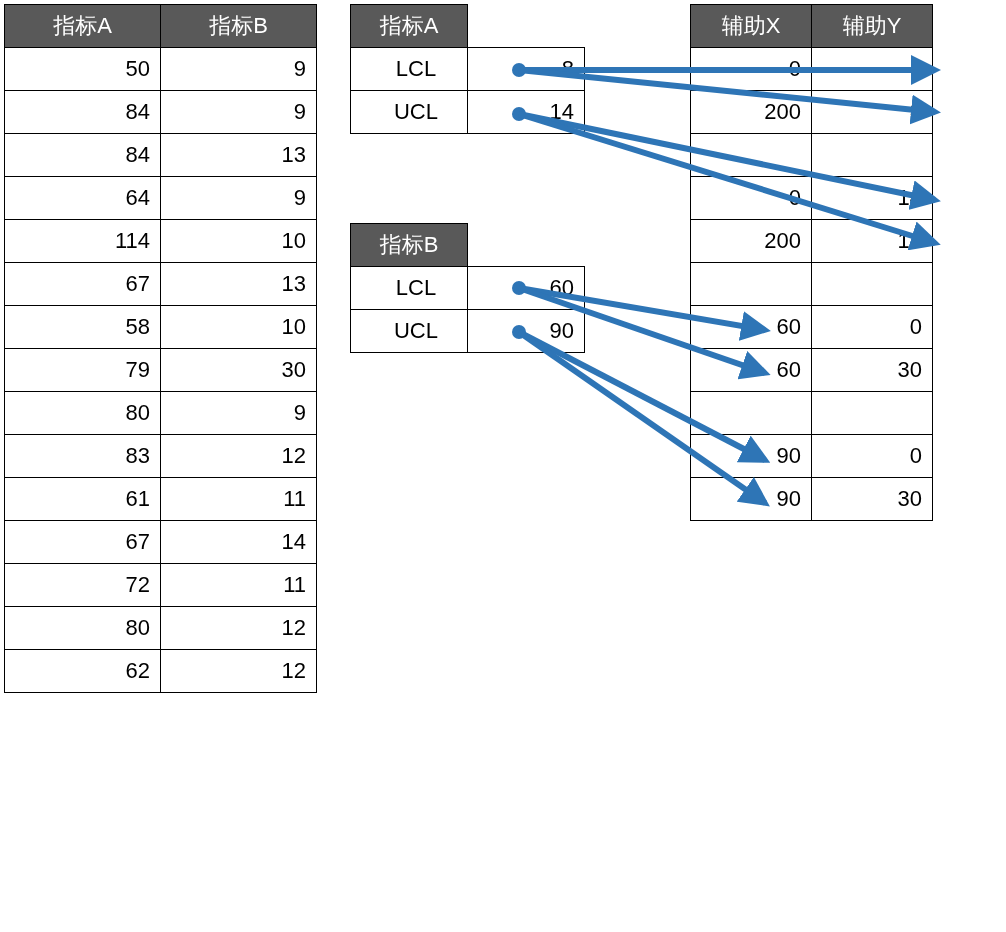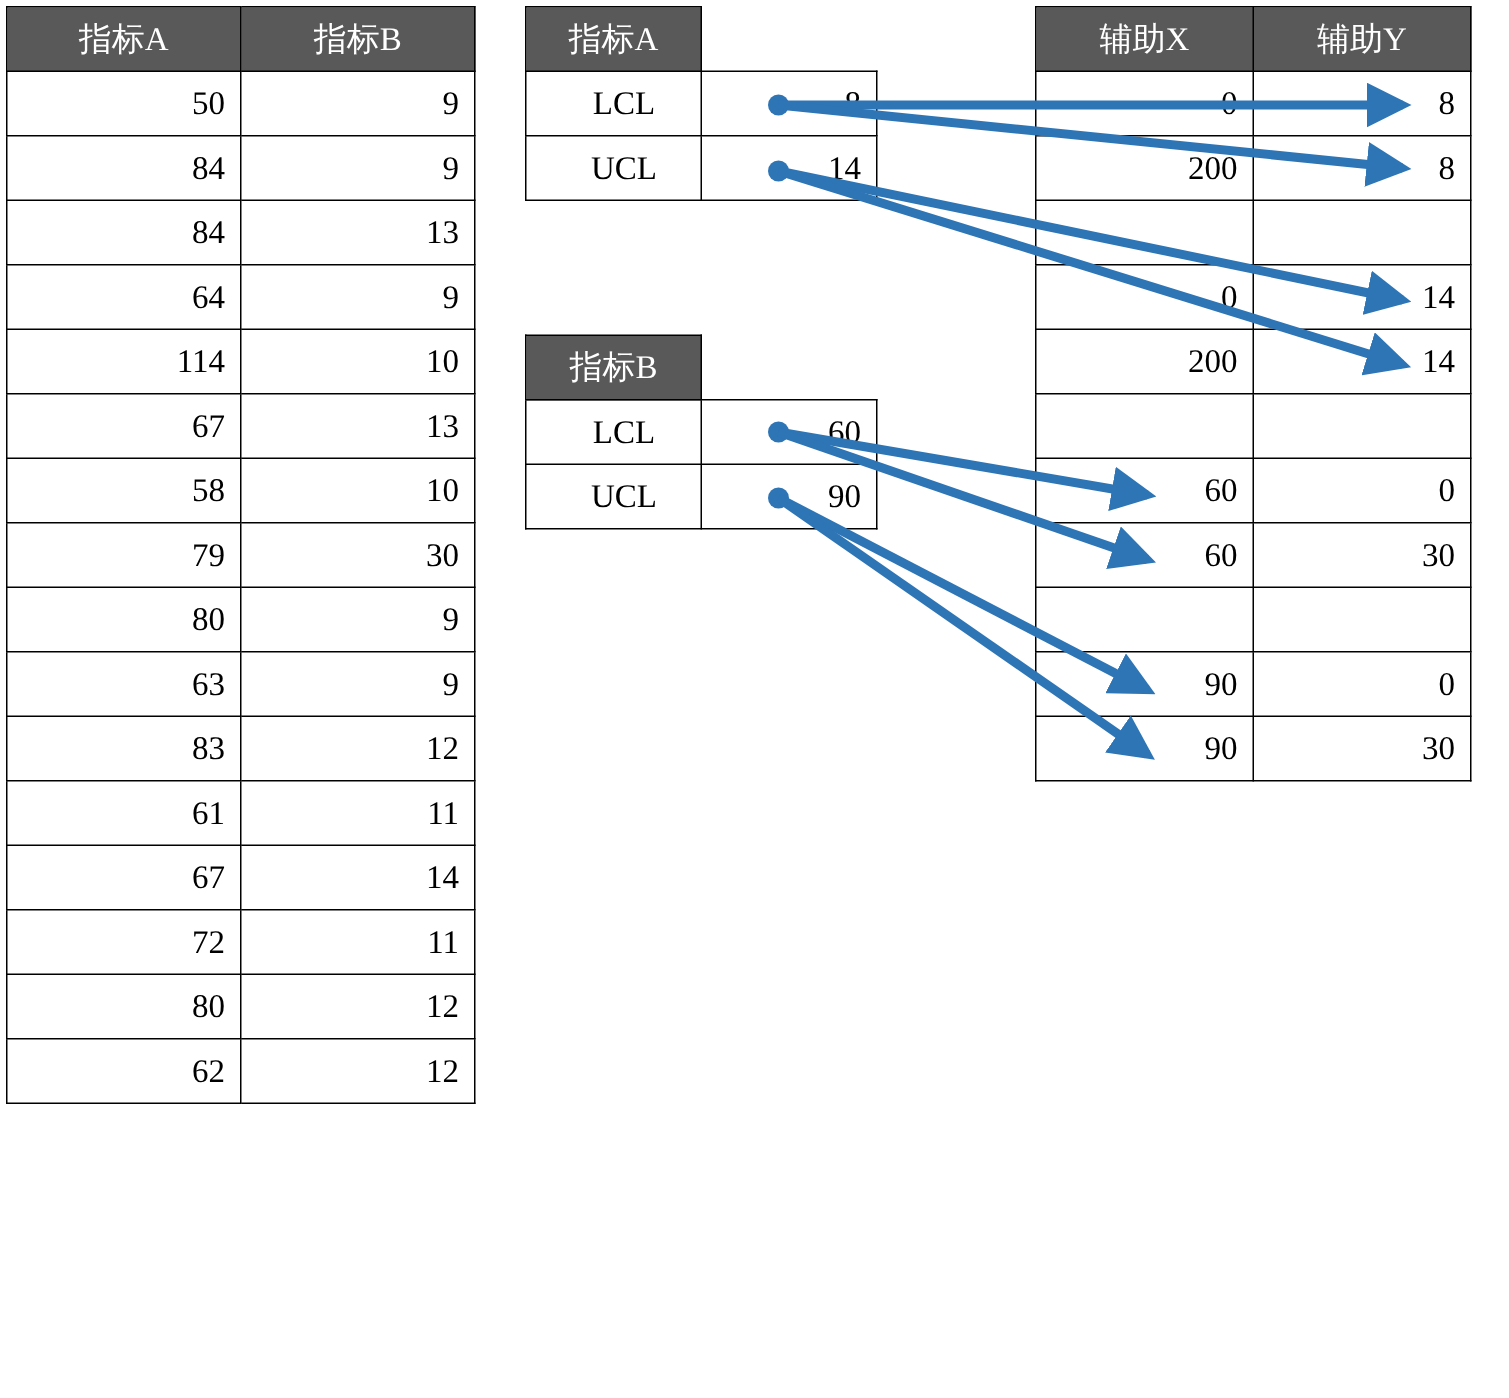--- a/index.html
+++ b/index.html
@@ -12,21 +12,20 @@
       font-family: "Microsoft YaHei", "SimHei", sans-serif;
       font-size: 22px;
       color: #000;
       width: 1006px;
       height: 932px;
       position: relative;
     }
     table {
       border-collapse: collapse;
       table-layout: fixed;
-      font-family: Liberation Serif, serif;
     }
     th, td {
       border: 1px solid #000;
       height: 43px;
       padding: 0 10px 0 0;
       vertical-align: middle;
     }
     th {
       background: #595959;
       color: #fff;
@@ -66,21 +65,21 @@
     }
     .indB-table th { width: 117px; }
     .indB-table .label-cell { width: 117px; }
     .indB-table .val-cell { width: 117px; }
     .aux-table {
       position: absolute;
       left: 690px;
       top: 4px;
     }
     .aux-table th, .aux-table td {
-      width: 145px;
+      width: 121px;
     }
     .empty td {
       background: #fff;
     }
     svg.arrows {
       position: absolute;
       left: 0;
       top: 0;
       pointer-events: none;
     }
@@ -134,24 +133,20 @@
       <tr>
         <td>58</td>
         <td>10</td>
       </tr>
       <tr>
         <td>79</td>
         <td>30</td>
       </tr>
       <tr>
         <td>80</td>
-        <td>9</td>
-      </tr>
-      <tr>
-        <td>63</td>
         <td>9</td>
       </tr>
       <tr>
         <td>83</td>
         <td>12</td>
       </tr>
       <tr>
         <td>61</td>
         <td>11</td>
       </tr>

